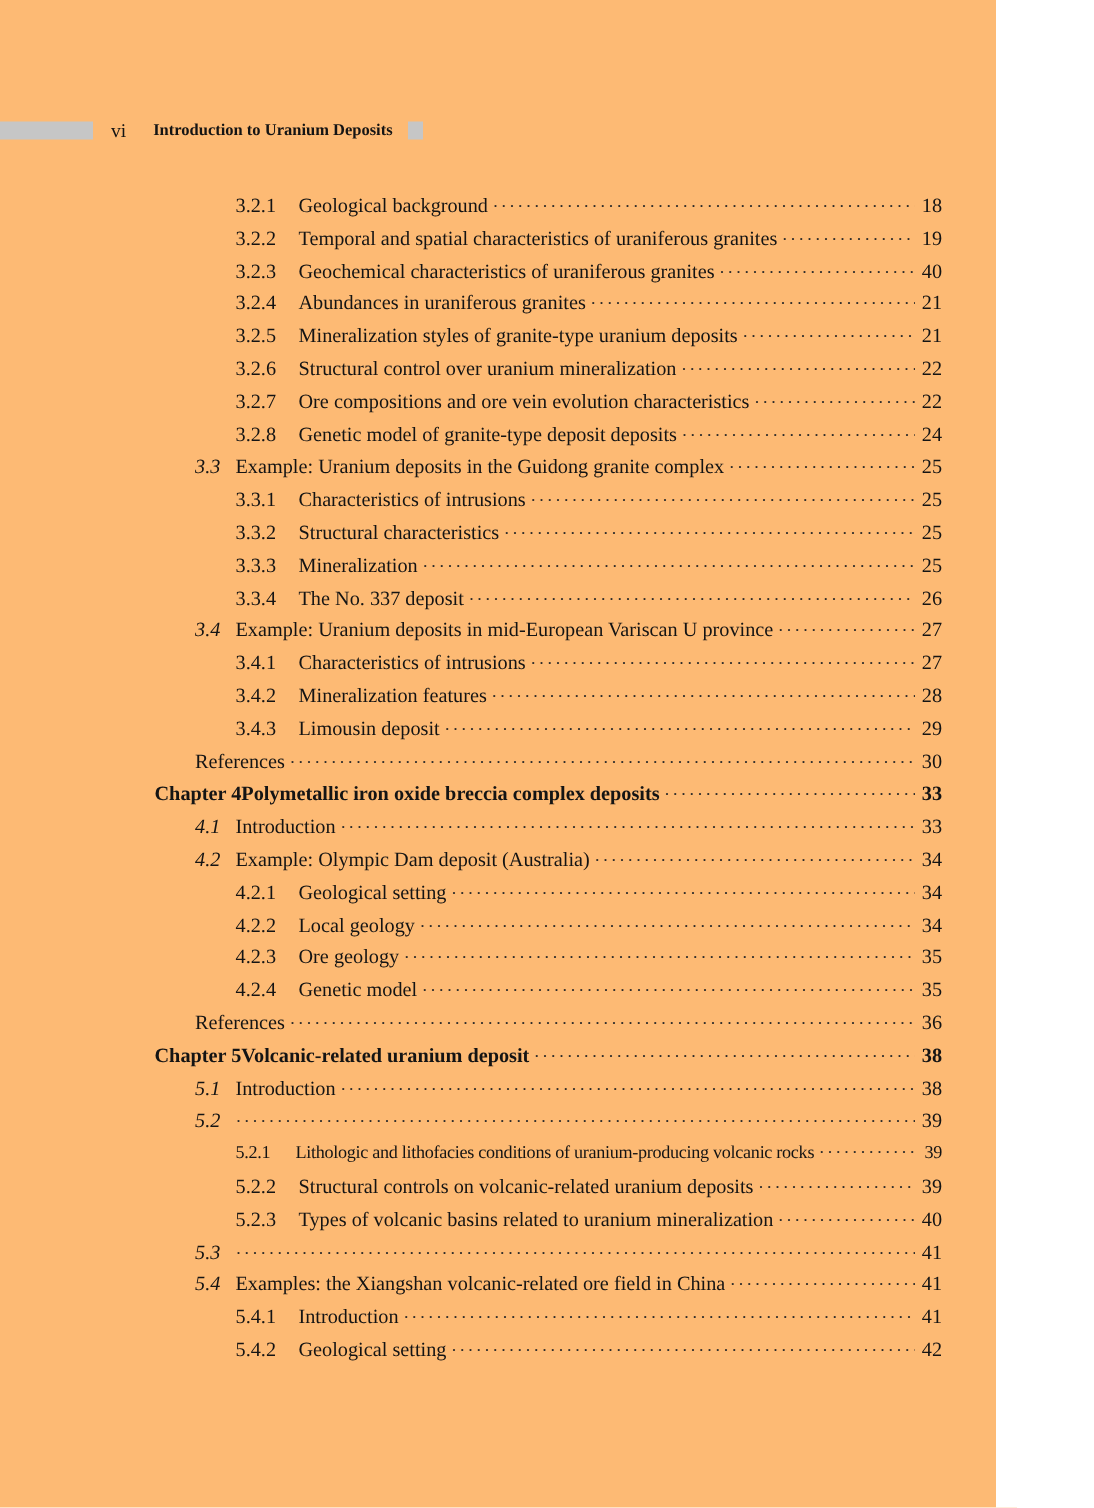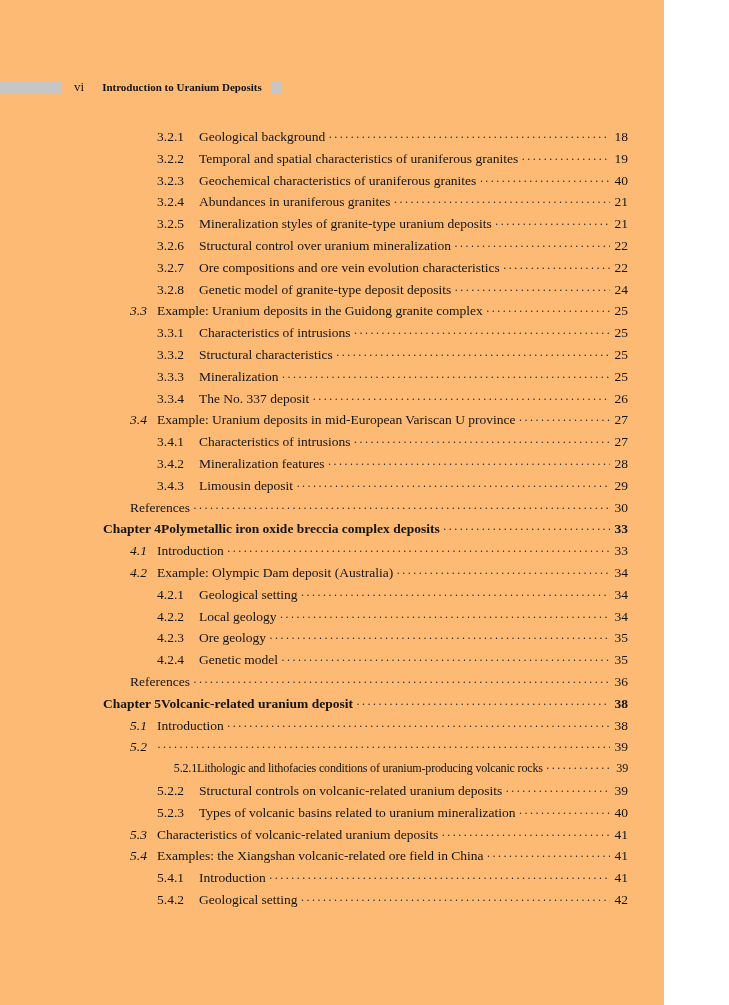--- a/index.html
+++ b/index.html
@@ -19,21 +19,21 @@
   .row.level3 { padding-left:54px; }
   .row.bold { font-weight:bold; }
   .num { flex:none; }
   .level3 .num { width:42px; }
   .level2 .num { width:27px;font-style:italic; }
   .level1 .num { }
   .title { flex:none; margin-right:3px; }
   .leader { flex:1 1 auto; overflow:hidden; white-space:nowrap; letter-spacing:1.5px; margin-right:2px; font-weight:normal; font-size:12px; color:#2a2a2a; }
   .pagenum { flex:none; min-width:16px; text-align:right; }
   .row.condensed { font-size:12.1px; letter-spacing:-0.2px; }
-  .row.condensed .num { width:40px;text-align:right; }
+  .row.condensed .num { width:40px; }
 </style>
 </head>
 <body>
 
 <div class="page">
 
   <div class="header">
     <span class="hbar hbar-left"></span>
     <span class="page-label">vi</span>
     <span class="running-title">Introduction to Uranium Deposits</span>
@@ -225,21 +225,20 @@
         <span class="pagenum">39</span>
       </div>
       <div class="row level3">
         <span class="num">5.2.3</span>
         <span class="title">Types of volcanic basins related to uranium mineralization</span>
         <span class="leader">································································································································································</span>
         <span class="pagenum">40</span>
       </div>
       <div class="row level2">
         <span class="num">5.3</span>
-        <span class="title">Characteristics of volcanic-related uranium deposits</span>
         <span class="leader">································································································································································</span>
         <span class="pagenum">41</span>
       </div>
       <div class="row level2">
         <span class="num">5.4</span>
         <span class="title">Examples: the Xiangshan volcanic-related ore field in China</span>
         <span class="leader">································································································································································</span>
         <span class="pagenum">41</span>
       </div>
       <div class="row level3">

